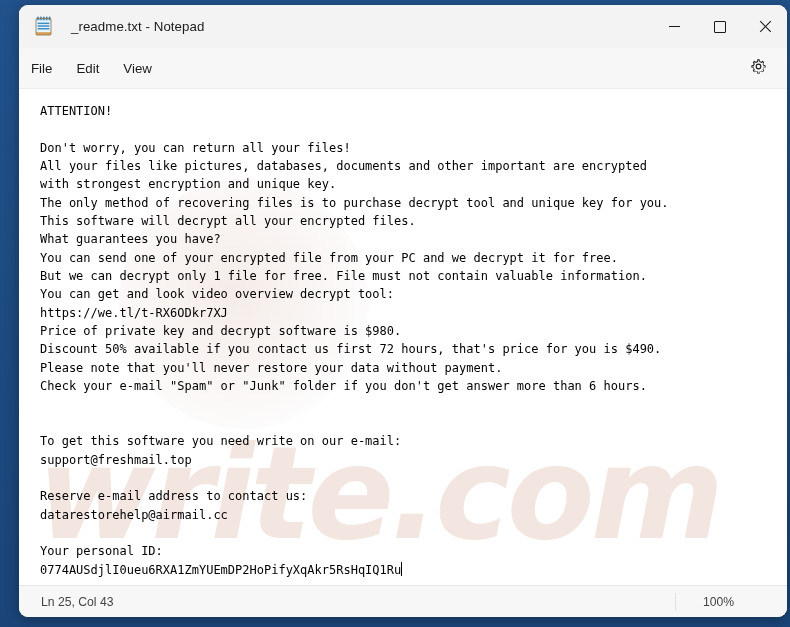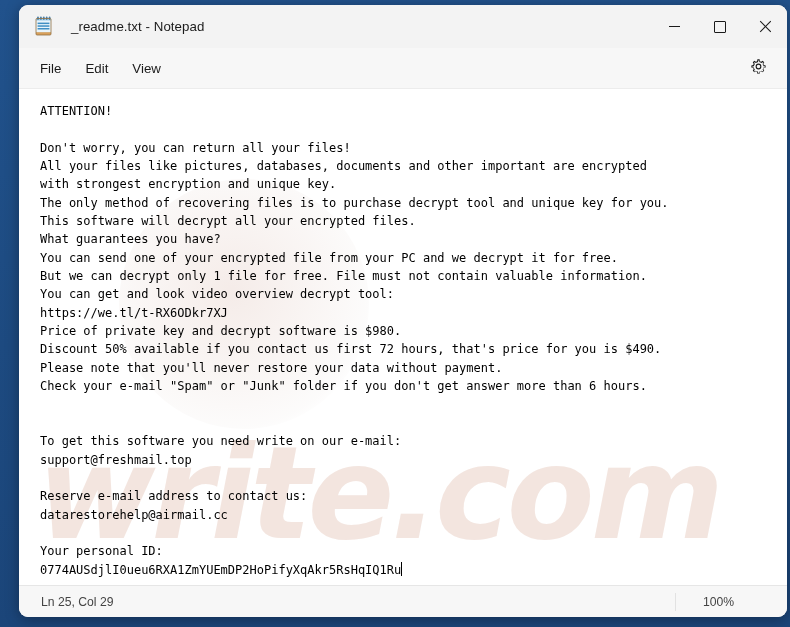--- a/index.html
+++ b/index.html
@@ -110,21 +110,20 @@
   .glyph-x::before { transform: rotate(45deg); }
   .glyph-x::after  { transform: rotate(-45deg); }
 
   
   .menubar {
     height: 40px;
     min-height: 40px;
     background: #f7f7f7;
     display: flex;
     align-items: center;
-    padding-left: 9px;
     border-bottom: 1px solid #ececec;
     position: relative;
   }
   .menu-item {
     font-size: 13.3px;
     color: #1b1b1b;
     padding: 5px 12px;
     border-radius: 4px;
     cursor: default;
     white-space: nowrap;
@@ -310,18 +309,18 @@
 support@freshmail.top
 
 Reserve e-mail address to contact us:
 datarestorehelp@airmail.cc
 
 Your personal ID:
 0774AUSdjlI0ueu6RXA1ZmYUEmDP2HoPifyXqAkr5RsHqIQ1Ru</span><span class="caret"></span></div>
     </div>
 
     <div class="statusbar">
-      <div class="sb-pos">Ln 25, Col 29</div>
+      <div class="sb-pos">Ln 25, Col 43</div>
       <div class="sb-cell sb-zoom">100%</div>
     </div>
 
   </div>
 </div>
 
 </body></html>

